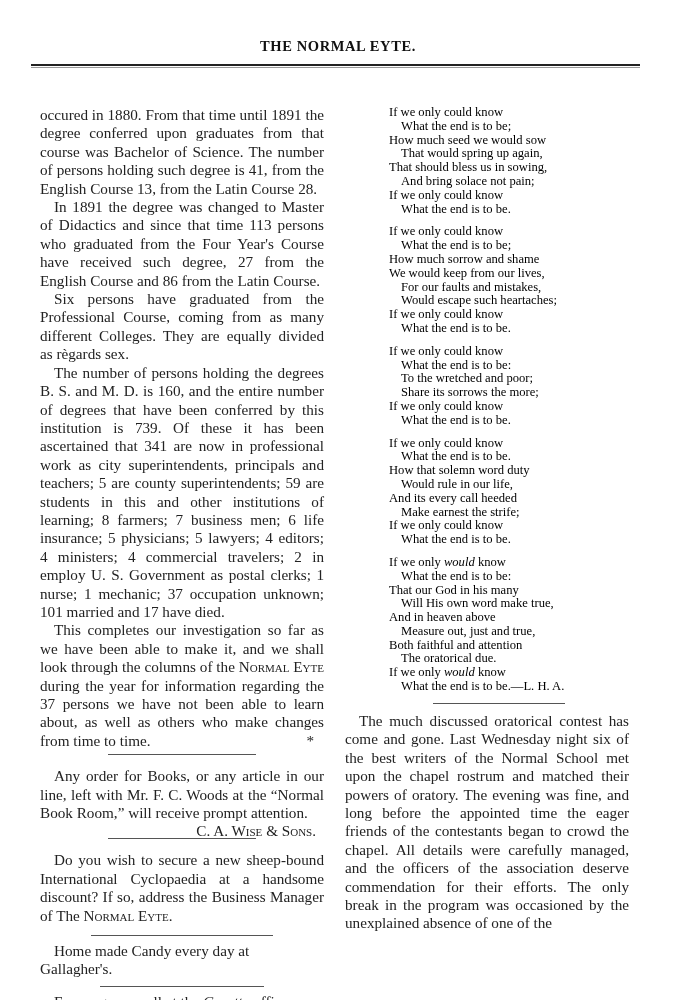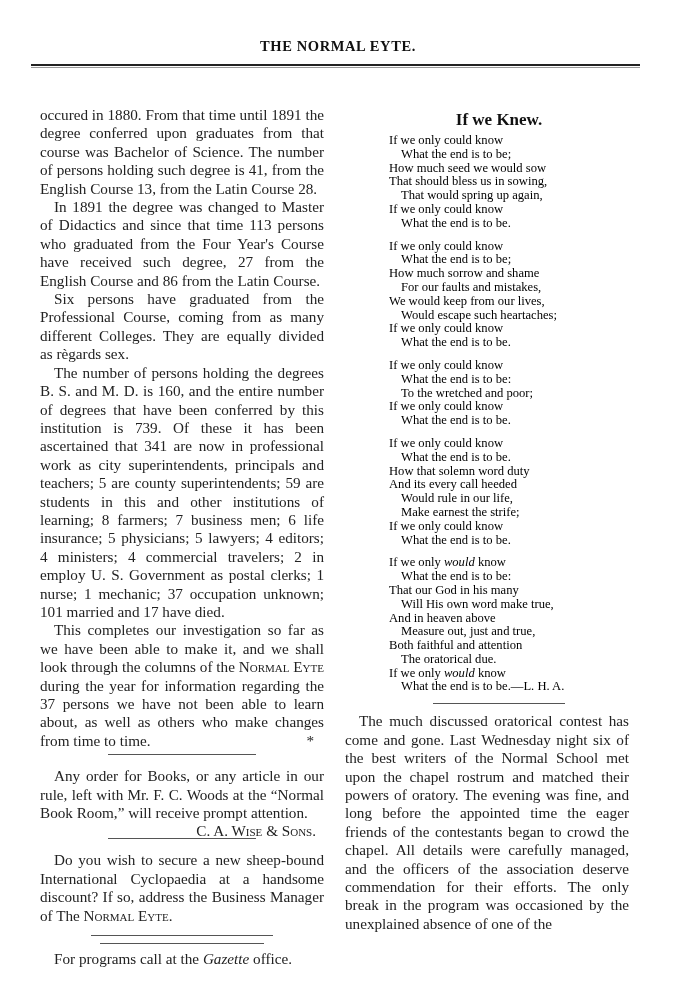--- a/index.html
+++ b/index.html
@@ -72,82 +72,84 @@
   <p class="para">
     <span>This completes our investigation so far as we have been able to make it, and we shall look through the columns of the</span>
     <span class="sc">Normal Eyte</span>
     <span>during the year for information regarding the 37 persons we have not been able to learn about, as well as others who make changes from time to time.</span>
     <span class="asterisk">*</span>
   </p>
 
   <div class="rule" style="width:148px; margin-top:4px; margin-bottom:12px;"></div>
 
   <p class="para" style="text-indent:14px;">
-    <span>Any order for Books, or any article in our rule, left with Mr. F. C. Woods at the “Normal Book Room,” will receive prompt attention.</span>
+    <span>Any order for Books, or any article in our line, left with Mr. F. C. Woods at the “Normal Book Room,” will receive prompt attention.</span>
     <span class="signature">C. A. Wise &amp; Sons.</span>
   </p>
 
   <div class="rule" style="width:148px; margin-top:16px; margin-bottom:12px;"></div>
 
   <p class="para">
     <span>Do you wish to secure a new sheep-bound International Cyclopaedia at a handsome discount? If so, address the Business Manager of The</span>
     <span class="sc">Normal Eyte</span><span>.</span>
   </p>
 
   <div class="rule" style="width:182px; margin-top:10px; margin-bottom:6px; border-top-width:1.5px;"></div>
 
+  <p class="para" style="text-align:left;">Home made Candy every day at Gallagher's.</p>
 
   <div class="rule" style="width:164px; margin-top:7px; margin-bottom:6px;"></div>
 
   <p class="para" style="text-align:left;font-family:Liberation Serif, serif;">
     <span>For programs call at the</span>
     <em>Gazette</em>
     <span>office.</span>
   </p>
 </div>
 
 <div class="col col-right">
-  <div class="poem-title">If we Knew.</div>
   <div class="poem">
 
     <div class="stanza">
       <div class="line">If we only could know</div>
       <div class="line indent">What the end is to be;</div>
       <div class="line">How much seed we would sow</div>
+      <div class="line indent">That would spring up again,</div>
       <div class="line">That should bless us in sowing,</div>
-      <div class="line indent">That would spring up again,</div>
+      <div class="line indent">And bring solace not pain;</div>
       <div class="line">If we only could know</div>
       <div class="line indent">What the end is to be.</div>
     </div>
 
     <div class="stanza">
       <div class="line">If we only could know</div>
       <div class="line indent">What the end is to be;</div>
       <div class="line">How much sorrow and shame</div>
+      <div class="line">We would keep from our lives,</div>
       <div class="line indent">For our faults and mistakes,</div>
-      <div class="line">We would keep from our lives,</div>
       <div class="line indent">Would escape such heartaches;</div>
       <div class="line">If we only could know</div>
       <div class="line indent">What the end is to be.</div>
     </div>
 
     <div class="stanza">
       <div class="line">If we only could know</div>
       <div class="line indent">What the end is to be:</div>
       <div class="line indent">To the wretched and poor;</div>
+      <div class="line indent">Share its sorrows the more;</div>
       <div class="line">If we only could know</div>
       <div class="line indent">What the end is to be.</div>
     </div>
 
     <div class="stanza">
       <div class="line">If we only could know</div>
       <div class="line indent">What the end is to be.</div>
       <div class="line">How that solemn word duty</div>
+      <div class="line indent">Would rule in our life,</div>
       <div class="line">And its every call heeded</div>
-      <div class="line indent">Would rule in our life,</div>
       <div class="line indent">Make earnest the strife;</div>
       <div class="line">If we only could know</div>
       <div class="line indent">What the end is to be.</div>
     </div>
 
     <div class="stanza">
       <div class="line"><span>If we only</span> <em>would</em> <span>know</span></div>
       <div class="line indent">What the end is to be:</div>
       <div class="line">That our God in his many</div>
       <div class="line indent">Will His own word make true,</div>

